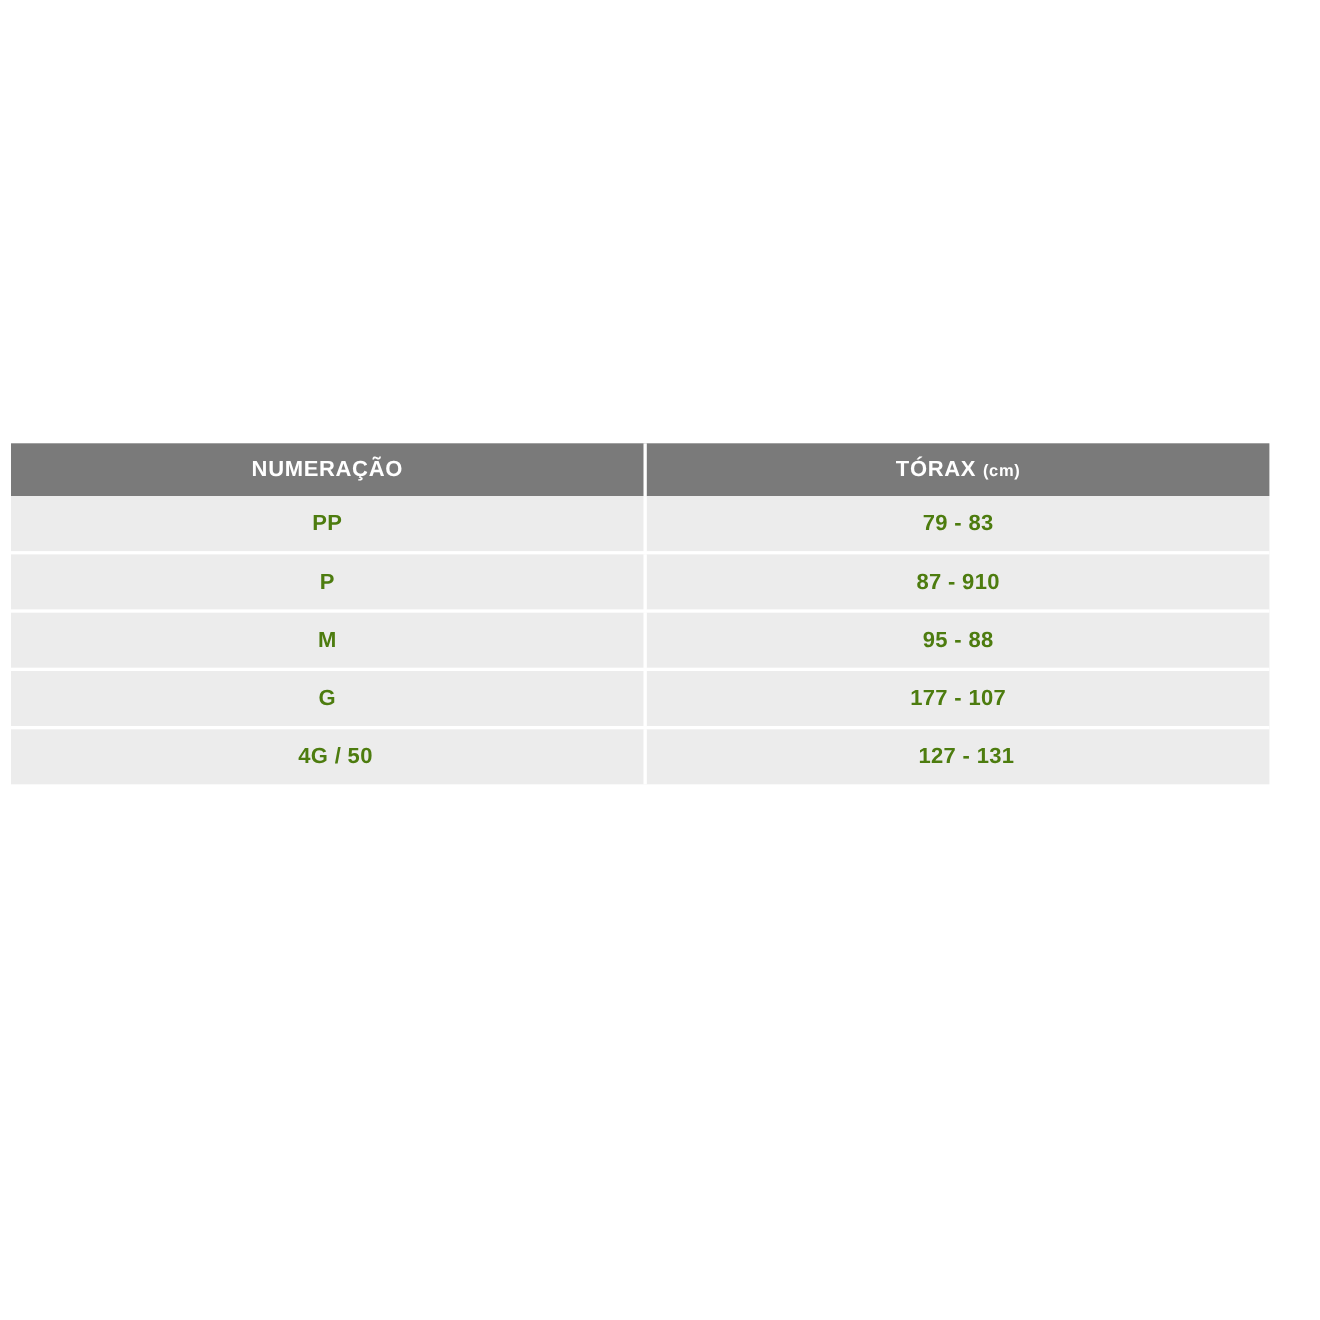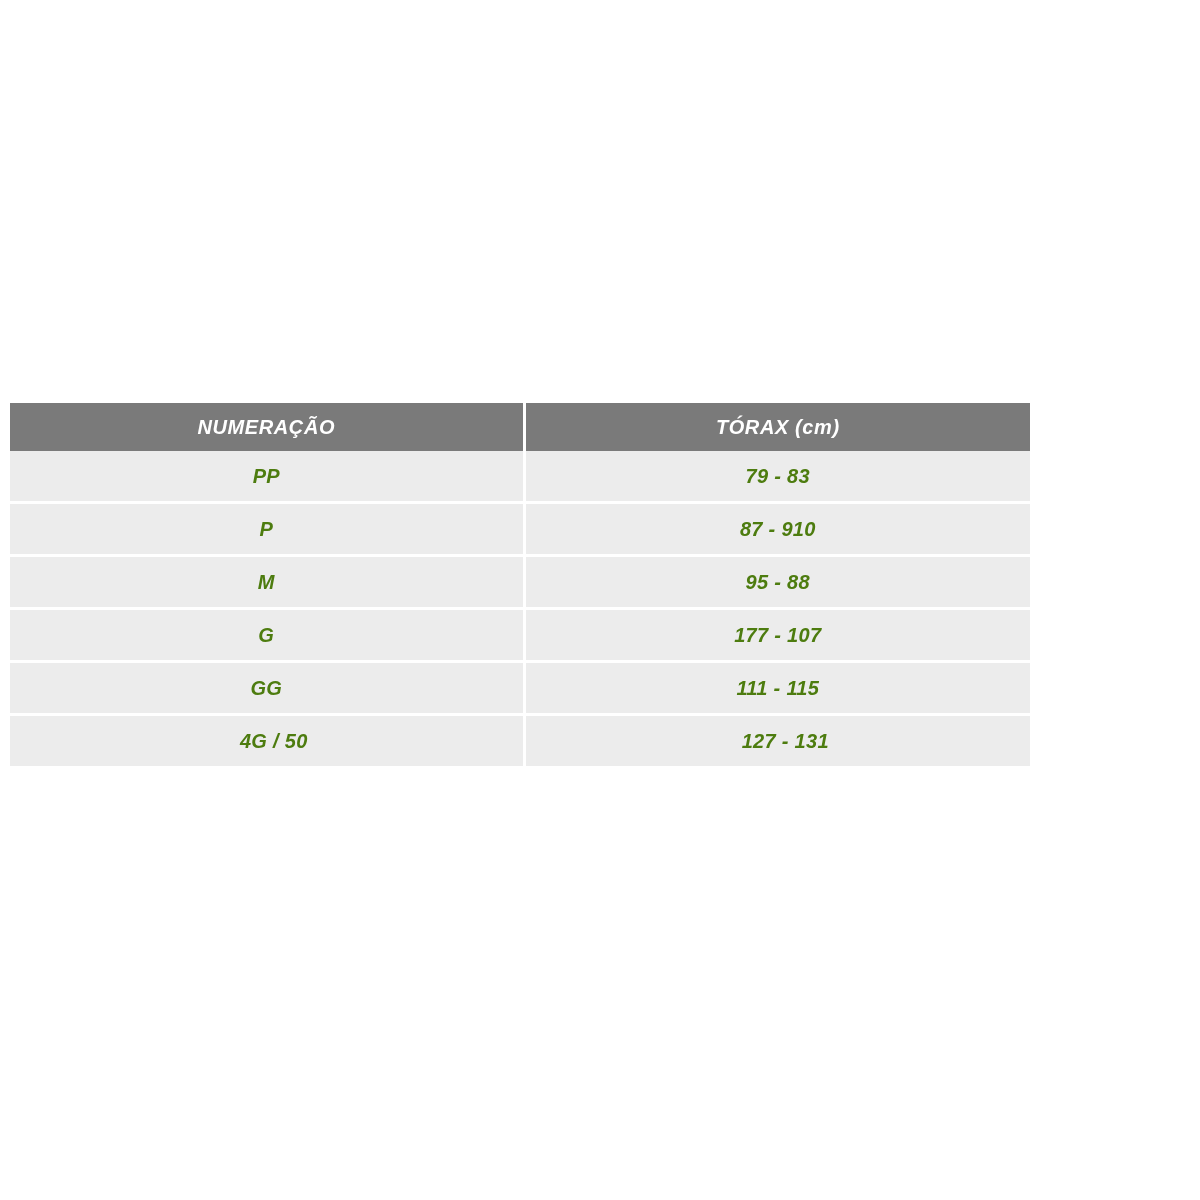--- a/index.html
+++ b/index.html
@@ -19,22 +19,21 @@
     left: 0;
     top: 0;
     width: 1200px;
     height: 1200px;
     background: #ffffff;
   }
   .size-table-wrap {
     position: absolute;
     left: 10px;
     top: 403px;
-    width: 1020px;
-    font-style: italic;
+    width: 1144px;
   }
   table.size-table {
     width: 100%;
     border-collapse: collapse;
     table-layout: fixed;
   }
   table.size-table col.col-a { width: 50.4%; }
   table.size-table col.col-b { width: 49.6%; }
 
   table.size-table thead th {
@@ -65,21 +64,21 @@
     border: 3px solid #ffffff;
     border-top: none;
     vertical-align: middle;
     letter-spacing: 0.3px;
   }
   table.size-table tbody td:first-child { border-left: none; }
   table.size-table tbody td:last-child { border-right: none; }
   table.size-table tbody tr:last-child td { border-bottom: none; padding-left: 15px; }
 
   .unit {
-    font-size: 20px;
+    font-size: 15px;
     font-weight: bold;
   }
 </style>
 </head>
 <body>
 
 <div class="page">
   <div class="size-table-wrap">
     <table class="size-table">
       <colgroup>
@@ -103,23 +102,19 @@
         </tr>
         <tr>
           <td>M</td>
           <td>95 - 88</td>
         </tr>
         <tr>
           <td>G</td>
           <td>177 - 107</td>
         </tr>
         <tr>
-          <td>GG</td>
-          <td>111 - 115</td>
-        </tr>
-        <tr>
           <td>4G / 50</td>
           <td>127 - 131</td>
         </tr>
       </tbody>
     </table>
   </div>
 </div>
 
 </body></html>

